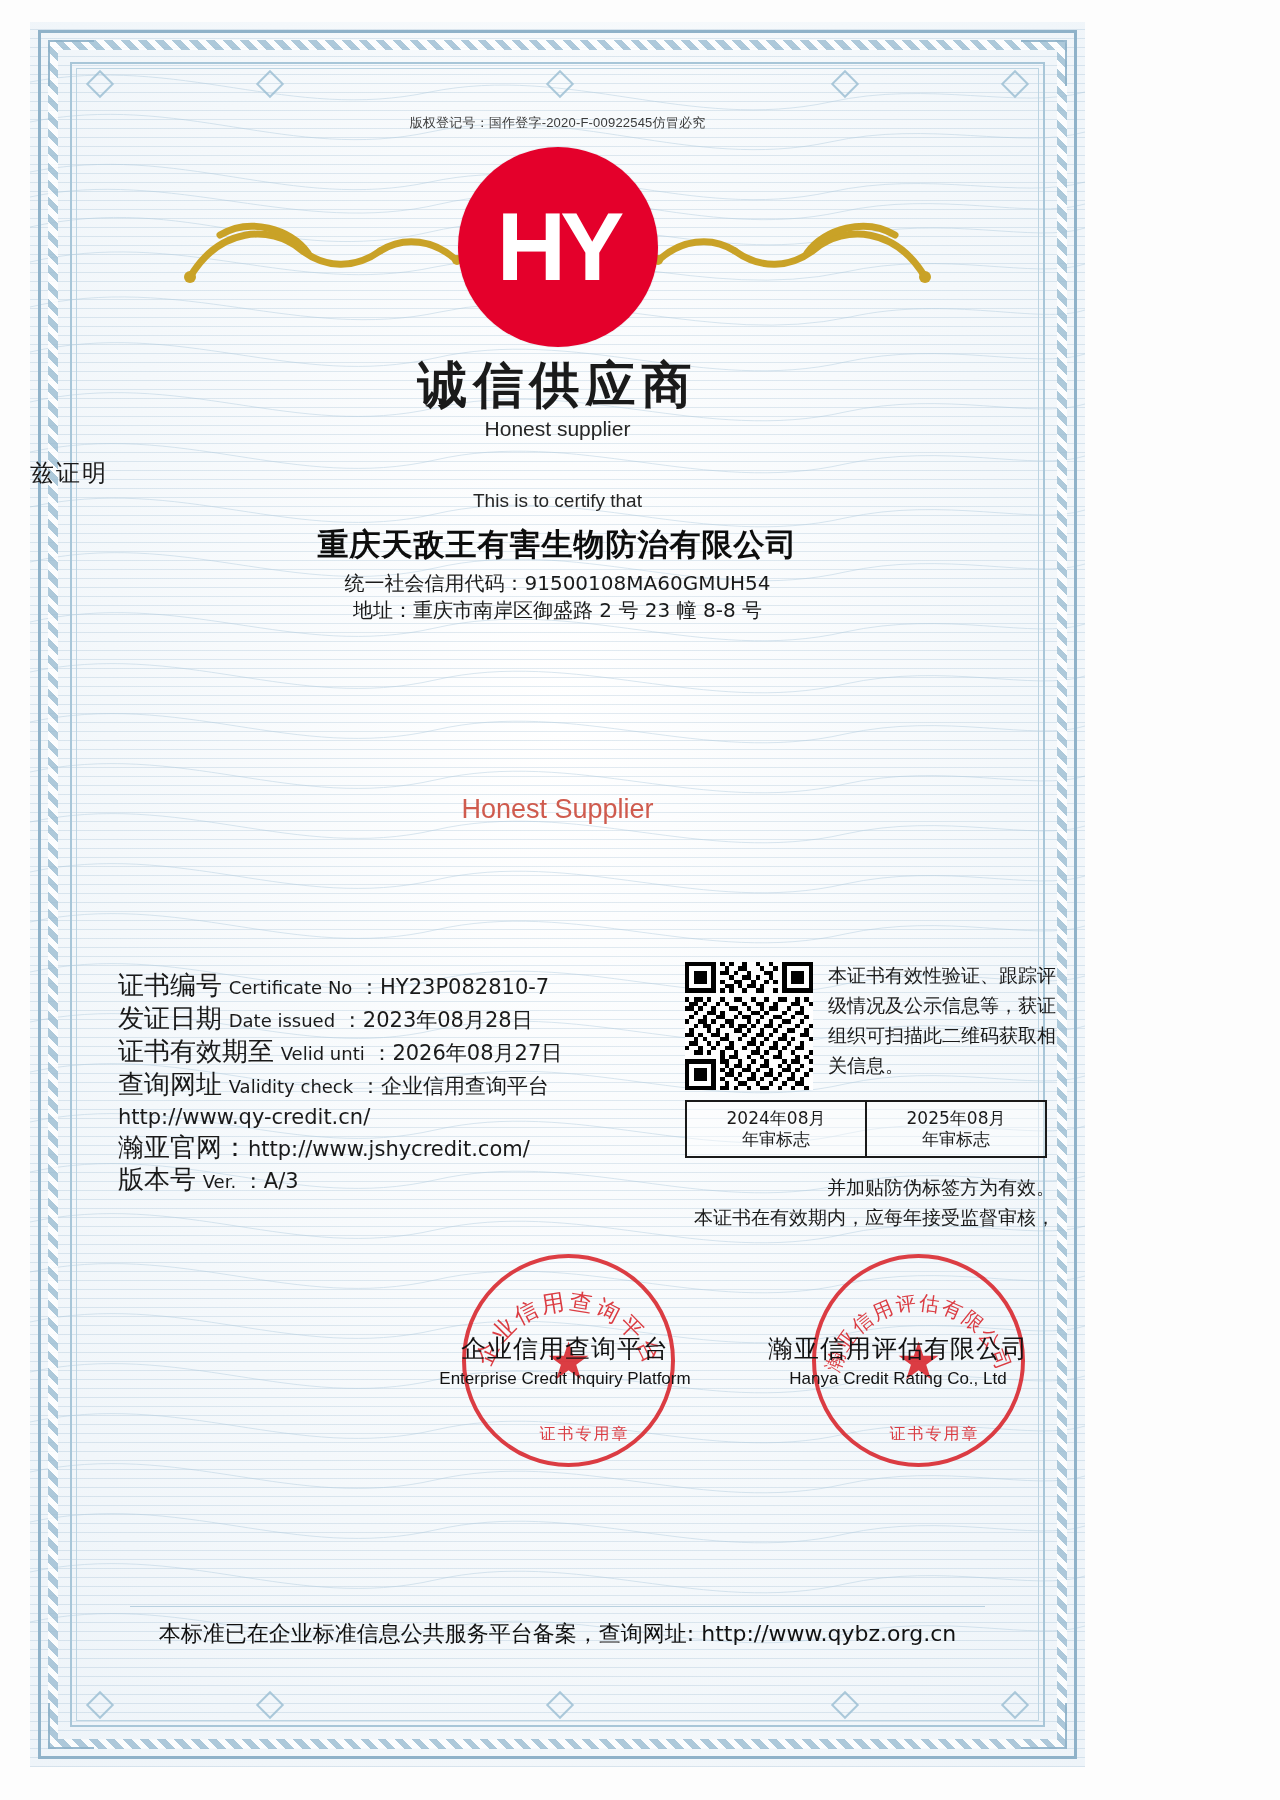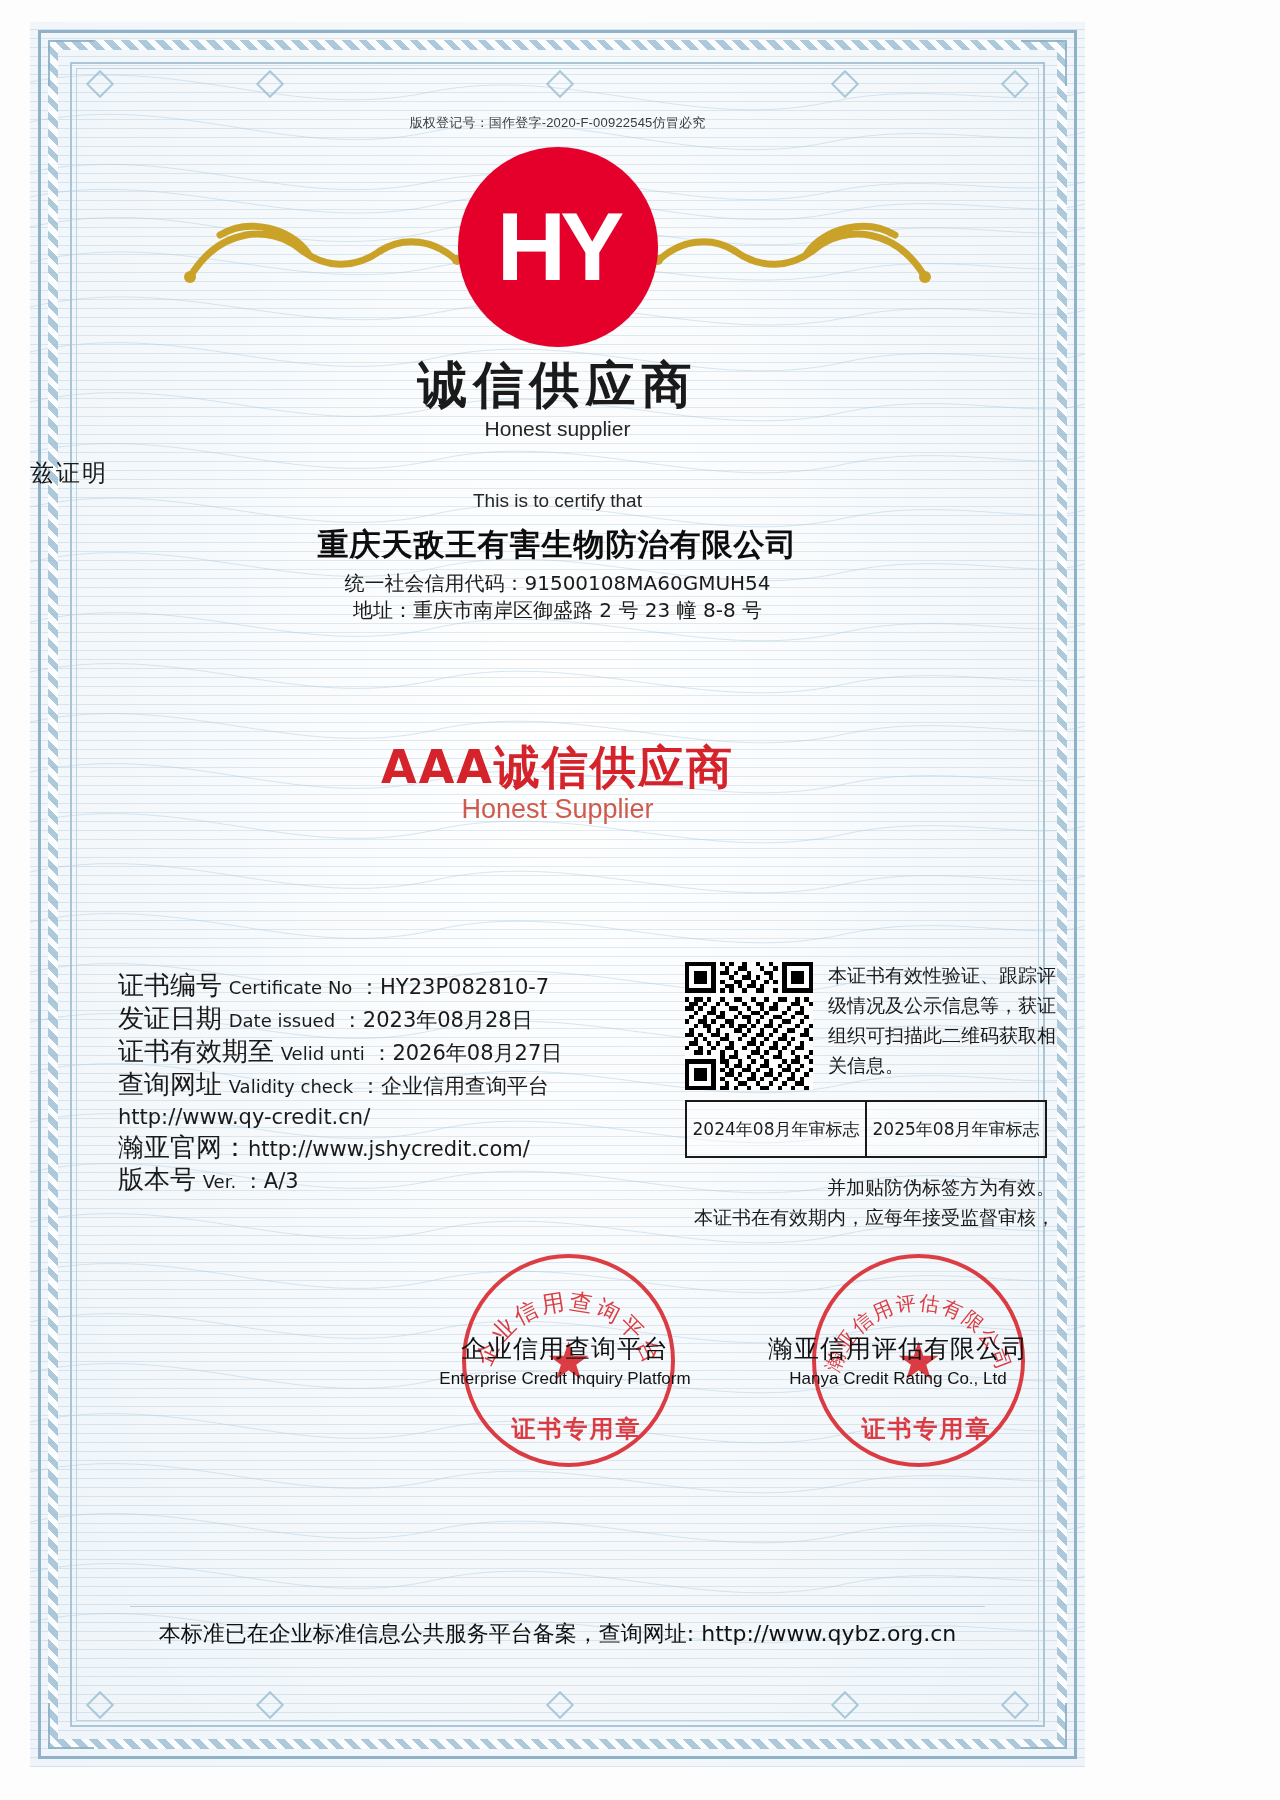--- a/index.html
+++ b/index.html
@@ -179,21 +179,21 @@
     font-family:"DejaVu Sans", sans-serif;
   }
 
   .stamp-boxes{
     position:absolute;left:655px;top:1078px;
     width:362px;height:58px;
     display:flex;
   }
   .stamp-box{
     flex:1;border:2px solid #1a1a1a;
-    display:flex;flex-direction:row;align-items:center;justify-content:center;
+    display:flex;flex-direction:column;align-items:center;justify-content:center;
     font-size:17px;color:#1a1a1a;line-height:21px;
     font-family:"DejaVu Sans", sans-serif;
     background:rgba(255,255,255,.45);
   }
   .stamp-box + .stamp-box{border-left:none;}
 
   .annual-note{
     position:absolute;left:650px;top:1150px;width:375px;
     text-align:right;
     font-size:19px;line-height:30px;color:#1a1a1a;
@@ -210,24 +210,24 @@
   .seal.left{left:432px;top:1232px;}
   .seal.right{left:782px;top:1232px;}
   .seal .star{
     position:absolute;left:50%;top:50%;transform:translate(-50%,-50%);
     font-size:52px;color:#d8232a;line-height:1;
   }
   .seal .arc{
     position:absolute;left:0;top:0;width:205px;height:205px;
   }
   .seal .bottom-text{
-    position:absolute;bottom:18px;left:8px;width:100%;
-    text-align:center;font-size:24px;letter-spacing:2px;
-    font-family:"DejaVu Sans", sans-serif;
-    font-weight:bold;
+    position:absolute;bottom:18px;left:16px;width:100%;
+    text-align:center;font-size:16px;letter-spacing:2px;
+    font-family:"DejaVu Sans", sans-serif;
+    font-weight:normal;
   }
 
   .org-left{
     position:absolute;left:390px;top:1310px;width:290px;text-align:center;
   }
   .org-right{
     position:absolute;left:718px;top:1310px;width:300px;text-align:center;
   }
   .org-cn{font-size:25px;color:#121212;font-family:"DejaVu Sans", sans-serif;letter-spacing:1px;}
   .org-en{font-size:17px;color:#121212;margin-top:4px;}
@@ -344,21 +344,20 @@
     <div class="certify-cn">兹证明</div>
     <div class="certify-en">This is to certify that</div>
     <div class="company">重庆天敌王有害生物防治有限公司</div>
     <div class="credit-code">
       <span>统一社会信用代码：</span><span>91500108MA60GMUH54</span>
     </div>
     <div class="address">
       <span>地址：</span><span>重庆市南岸区御盛路 2 号 23 幢 8-8 号</span>
     </div>
 
-    <div class="award-cn">AAA诚信供应商</div>
     <div class="award-en">Honest Supplier</div>
 
     <div class="details">
       <div class="row">
         <span class="lbl-cn">证书编号</span>
         <span class="lbl-en">Certificate No</span>
         <span>：HY23P082810-7</span>
       </div>
       <div class="row">
         <span class="lbl-cn">发证日期</span>

